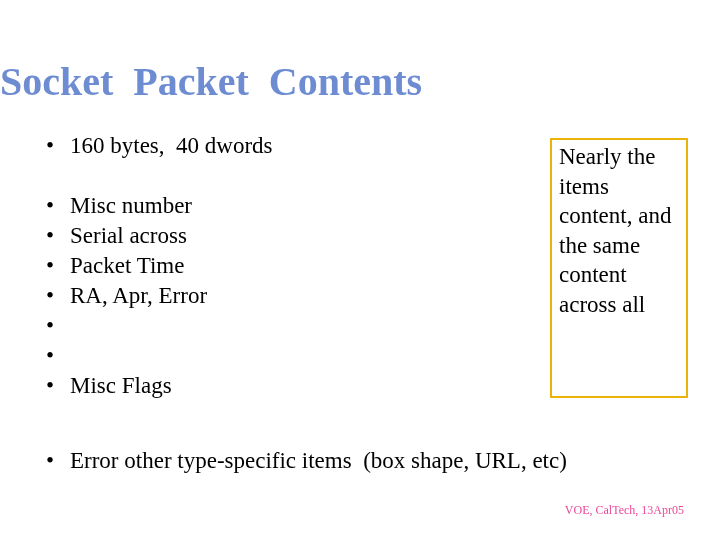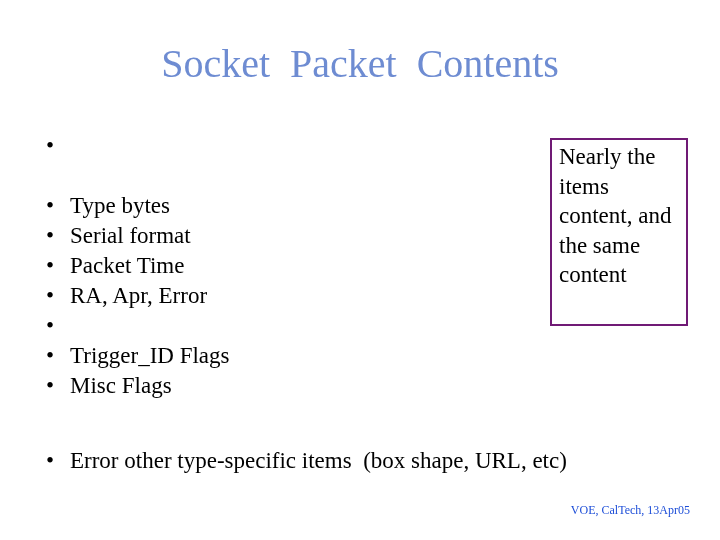--- a/index.html
+++ b/index.html
@@ -13,28 +13,29 @@
   .slide {
     position: relative;
     width: 720px;
     height: 540px;
     background: #ffffff;
     font-family: "Liberation Serif", "DejaVu Serif", serif;
     color: #000000;
   }
   .title {
     position: absolute;
-    top: 42px;
+    top: 60px;
     left: 0;
     width: 720px;
-    text-align: center;
+    text-align: left;
     font-size: 40px;
     line-height: 44px;
     color: #6e8cd2;
     white-space: pre;
+    font-weight: bold;
   }
   ul.blist {
     list-style: none;
     margin: 0;
     padding: 0;
     position: absolute;
   }
   .top-list    { top: 131px; left: 46px; }
   .main-list   { top: 191px; left: 46px; }
   .bottom-list { top: 446px; left: 46px; }
@@ -49,79 +50,79 @@
   ul.blist .dot {
     display: inline-block;
     width: 24px;
     font-size: 23px;
   }
   .callout {
     position: absolute;
     left: 550px;
     top: 138px;
     width: 138px;
-    height: 188px;
+    height: 260px;
     box-sizing: border-box;
-    border: 2px solid #701a75;
+    border: 2px solid #eab308;
     padding: 2px 0 0 7px;
     background: #ffffff;
   }
   .callout .line {
     font-size: 23px;
     line-height: 29.5px;
     white-space: pre;
   }
   .footer {
     position: absolute;
     top: 503px;
-    right: 30px;
+    right: 36px;
     font-size: 12px;
     line-height: 14px;
-    color: #1d4ed8;
+    color: #ec4899;
     white-space: pre;
   }
 </style>
 </head>
 <body>
 
 <div class="slide">
 
   <div class="title">Socket  Packet  Contents</div>
 
   <ul class="blist top-list">
 
   <li>
       <span class="dot">•</span>
+      <span class="txt">160 bytes,  40 dwords</span>
     </li>
     </ul>
 
   <ul class="blist main-list">
 
   <li>
       <span class="dot">•</span>
-      <span class="txt">Type bytes</span>
+      <span class="txt">Misc number</span>
     </li>
       <li>
       <span class="dot">•</span>
-      <span class="txt">Serial format</span>
+      <span class="txt">Serial across</span>
     </li>
       <li>
       <span class="dot">•</span>
       <span class="txt">Packet Time</span>
     </li>
       <li>
       <span class="dot">•</span>
       <span class="txt">RA, Apr, Error</span>
     </li>
       <li>
       <span class="dot">•</span>
     </li>
       <li>
       <span class="dot">•</span>
-      <span class="txt">Trigger_ID Flags</span>
     </li>
       <li>
       <span class="dot">•</span>
       <span class="txt">Misc Flags</span>
     </li>
     </ul>
 
   <ul class="blist bottom-list">
 
   <li>
@@ -130,17 +131,18 @@
     </li>
     </ul>
 
   <div class="callout">
 
   <div class="line">Nearly the</div>
       <div class="line">items</div>
       <div class="line">content, and</div>
       <div class="line">the same</div>
       <div class="line">content</div>
+      <div class="line">across all</div>
     </div>
 
   <div class="footer">VOE, CalTech, 13Apr05</div>
 
 </div>
 
 </body></html>

